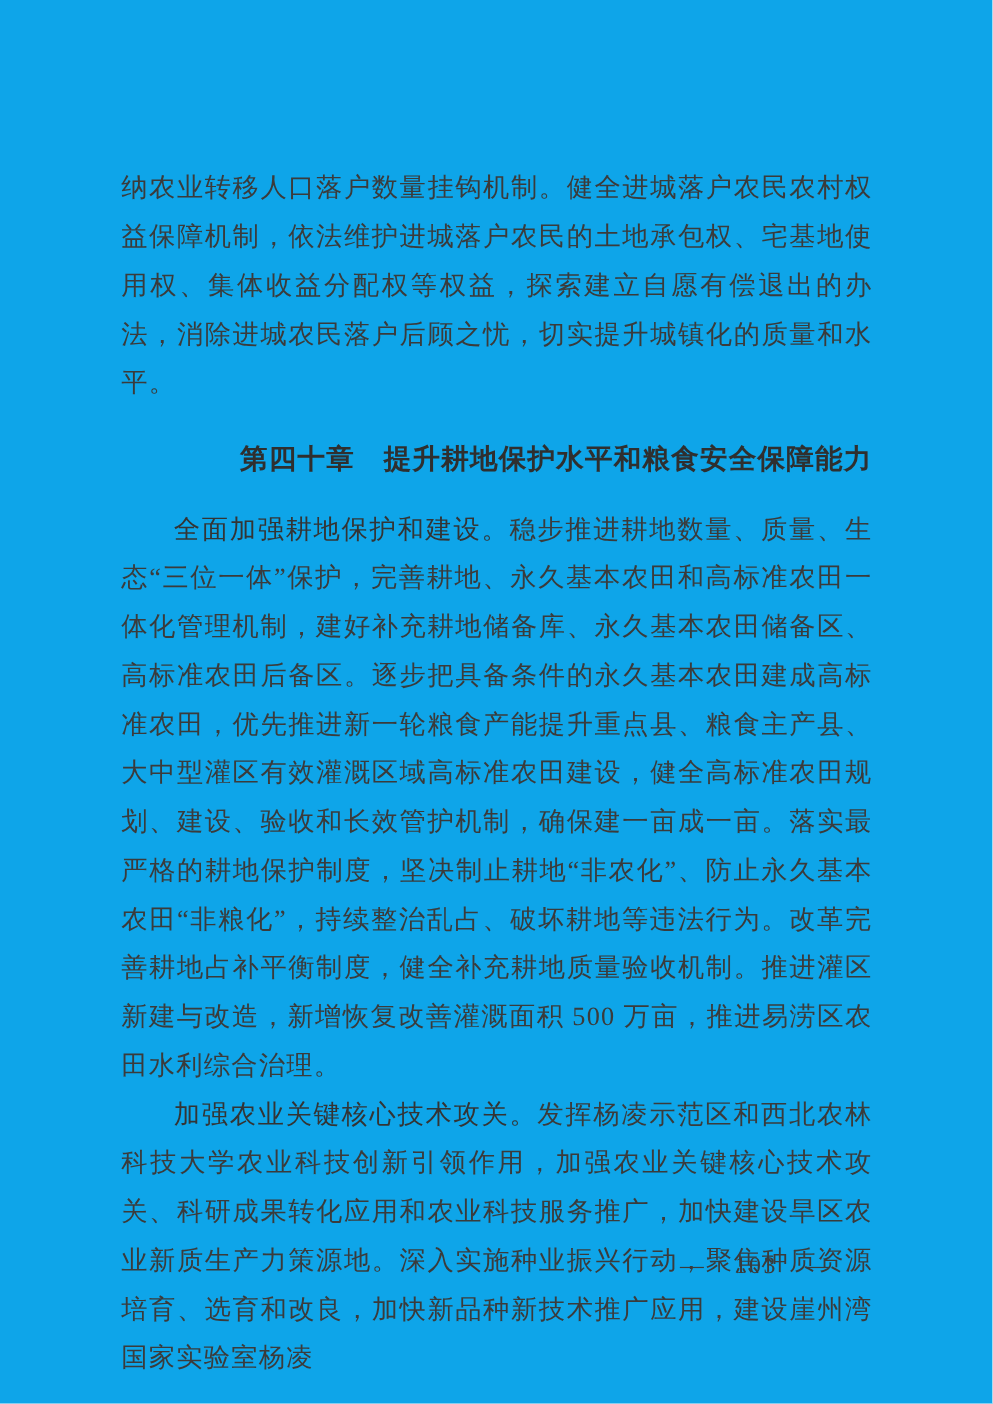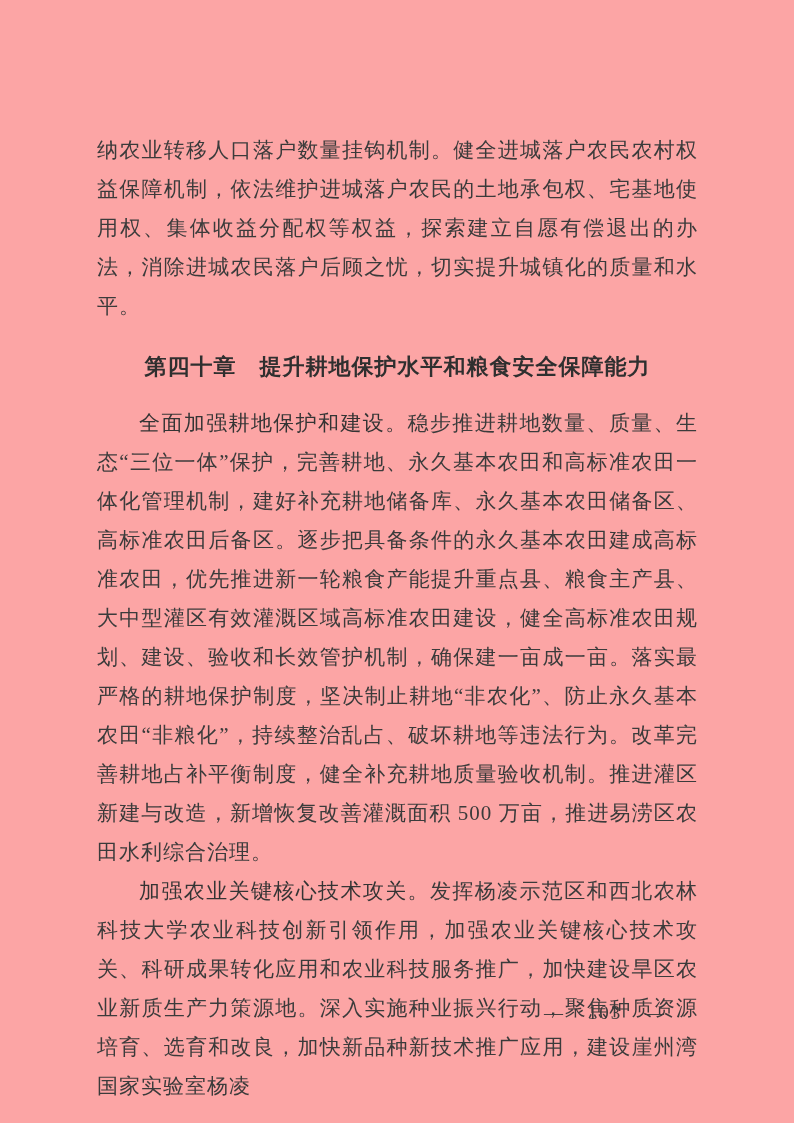--- a/index.html
+++ b/index.html
@@ -5,21 +5,21 @@
   html, body {
     margin: 0;
     padding: 0;
     background: #ffffff;
   }
   .page {
     position: relative;
     width: 794px;
     height: 1123px;
     margin: 0 auto;
-    background: #fca5a5;
+    background: #0ea5e9;
     box-sizing: border-box;
     outline: 1px solid #e8e8e8;
     font-family: "Liberation Serif", "DejaVu Serif", serif;
     color: #3b3b3b;
     overflow: hidden;
   }
   .content {
     position: absolute;
     top: 131px;
     left: 97px;
@@ -40,21 +40,21 @@
   .lead {
     font-weight: normal;
     color: #343434;
   }
   .chapter-heading {
     margin: 21px 0 17px 0;
     font-family: "Liberation Sans", "DejaVu Sans", sans-serif;
     font-size: 22px;
     font-weight: bold;
     line-height: 40px;
-    text-align: center;
+    text-align: right;
     letter-spacing: 1px;
     color: #2f2f2f;
   }
   .page-number {
     position: absolute;
     top: 999px;
     right: 128px;
     font-size: 19px;
     line-height: 28px;
     letter-spacing: 2px;

